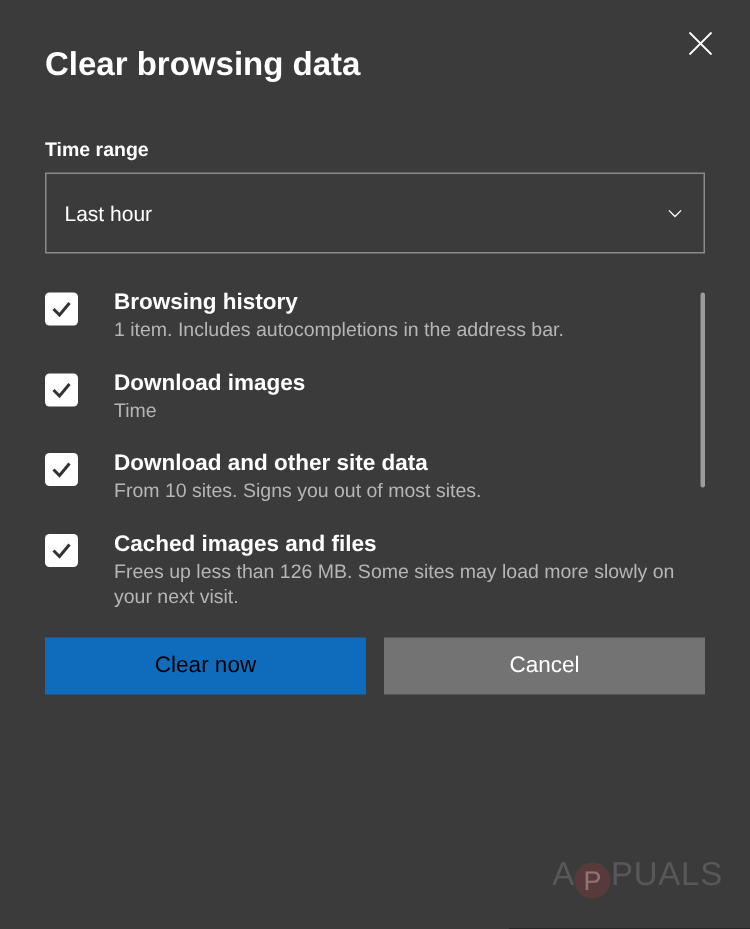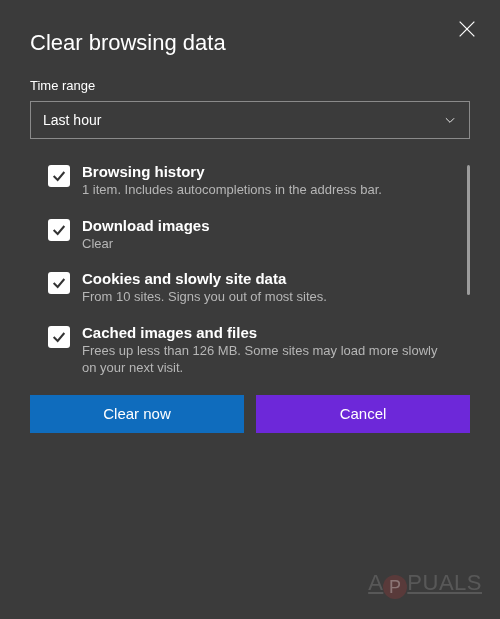--- a/index.html
+++ b/index.html
@@ -23,33 +23,33 @@
     top: 18px;
     right: 22px;
     width: 22px;
     height: 22px;
     cursor: pointer;
     color: #ffffff;
   }
   .close-btn svg { width: 100%; height: 100%; }
   .title {
     font-size: 22px;
-    font-weight: 400;
-    margin-bottom: 22px;
+    font-weight: 700;
+    margin-bottom: 36px;
     margin-top: 6px;
   }
   .field-label {
     font-size: 13px;
-    font-weight: 400;
+    font-weight: 700;
     color: #ffffff;
     margin-bottom: 8px;
   }
   .select {
     width: 100%;
-    height: 38px;
+    height: 54px;
     background: #3b3b3b;
     border: 1px solid #8a8a8a;
     display: flex;
     align-items: center;
     justify-content: space-between;
     padding: 0 12px;
     cursor: pointer;
     font-size: 14px;
     color: #ffffff;
     margin-bottom: 24px;
@@ -64,23 +64,22 @@
     right: 0;
     top: 2px;
     width: 3px;
     height: 130px;
     background: #9c9c9c;
     border-radius: 2px;
   }
   .option {
     display: flex;
     align-items: flex-start;
-    gap: 12px;
+    gap: 24px;
     margin-bottom: 18px;
-    margin-left: 18px;
   }
   .checkbox {
     width: 22px;
     height: 22px;
     flex-shrink: 0;
     background: #ffffff;
     border-radius: 3px;
     display: flex;
     align-items: center;
     justify-content: center;
@@ -121,37 +120,36 @@
     height: 38px;
     font-size: 15px;
     display: flex;
     align-items: center;
     justify-content: center;
     cursor: pointer;
     border: none;
   }
   .btn-primary {
     background: #0f6cbd;
-    color: #ffffff;
+    color: #000000;
   }
   .btn-secondary {
-    background: #6d28d9;
+    background: #737373;
     color: #ffffff;
   }
   .watermark {
     position: absolute;
     bottom: 20px;
     right: 18px;
     font-size: 22px;
     font-weight: 300;
     color: rgba(255,255,255,0.15);
     letter-spacing: 0.5px;
     pointer-events: none;
     font-family: Arial, sans-serif;
-    text-decoration: underline;
   }
   .watermark .dot {
     display:inline-block;
     width:24px;
     height:24px;
     border-radius:50%;
     background: rgba(229,54,54,0.18);
     color: rgba(255,255,255,0.3);
     text-align:center;
     line-height:24px;
@@ -198,32 +196,32 @@
     </div>
 
     <div class="option">
       <div class="checkbox">
         <svg viewBox="0 0 24 24">
           <polyline points="4,12 10,18 20,6" fill="none" stroke="#333333" stroke-width="3"></polyline>
         </svg>
       </div>
       <div class="option-text">
         <div class="option-title">Download images</div>
-        <div class="option-desc">Clear</div>
-      </div>
-    </div>
-
-    <div class="option">
-      <div class="checkbox">
-        <svg viewBox="0 0 24 24">
-          <polyline points="4,12 10,18 20,6" fill="none" stroke="#333333" stroke-width="3"></polyline>
-        </svg>
-      </div>
-      <div class="option-text">
-        <div class="option-title">Cookies and slowly site data</div>
+        <div class="option-desc">Time</div>
+      </div>
+    </div>
+
+    <div class="option">
+      <div class="checkbox">
+        <svg viewBox="0 0 24 24">
+          <polyline points="4,12 10,18 20,6" fill="none" stroke="#333333" stroke-width="3"></polyline>
+        </svg>
+      </div>
+      <div class="option-text">
+        <div class="option-title">Download and other site data</div>
         <div class="option-desc">From 10 sites. Signs you out of most sites.</div>
       </div>
     </div>
 
     <div class="option">
       <div class="checkbox">
         <svg viewBox="0 0 24 24">
           <polyline points="4,12 10,18 20,6" fill="none" stroke="#333333" stroke-width="3"></polyline>
         </svg>
       </div>

